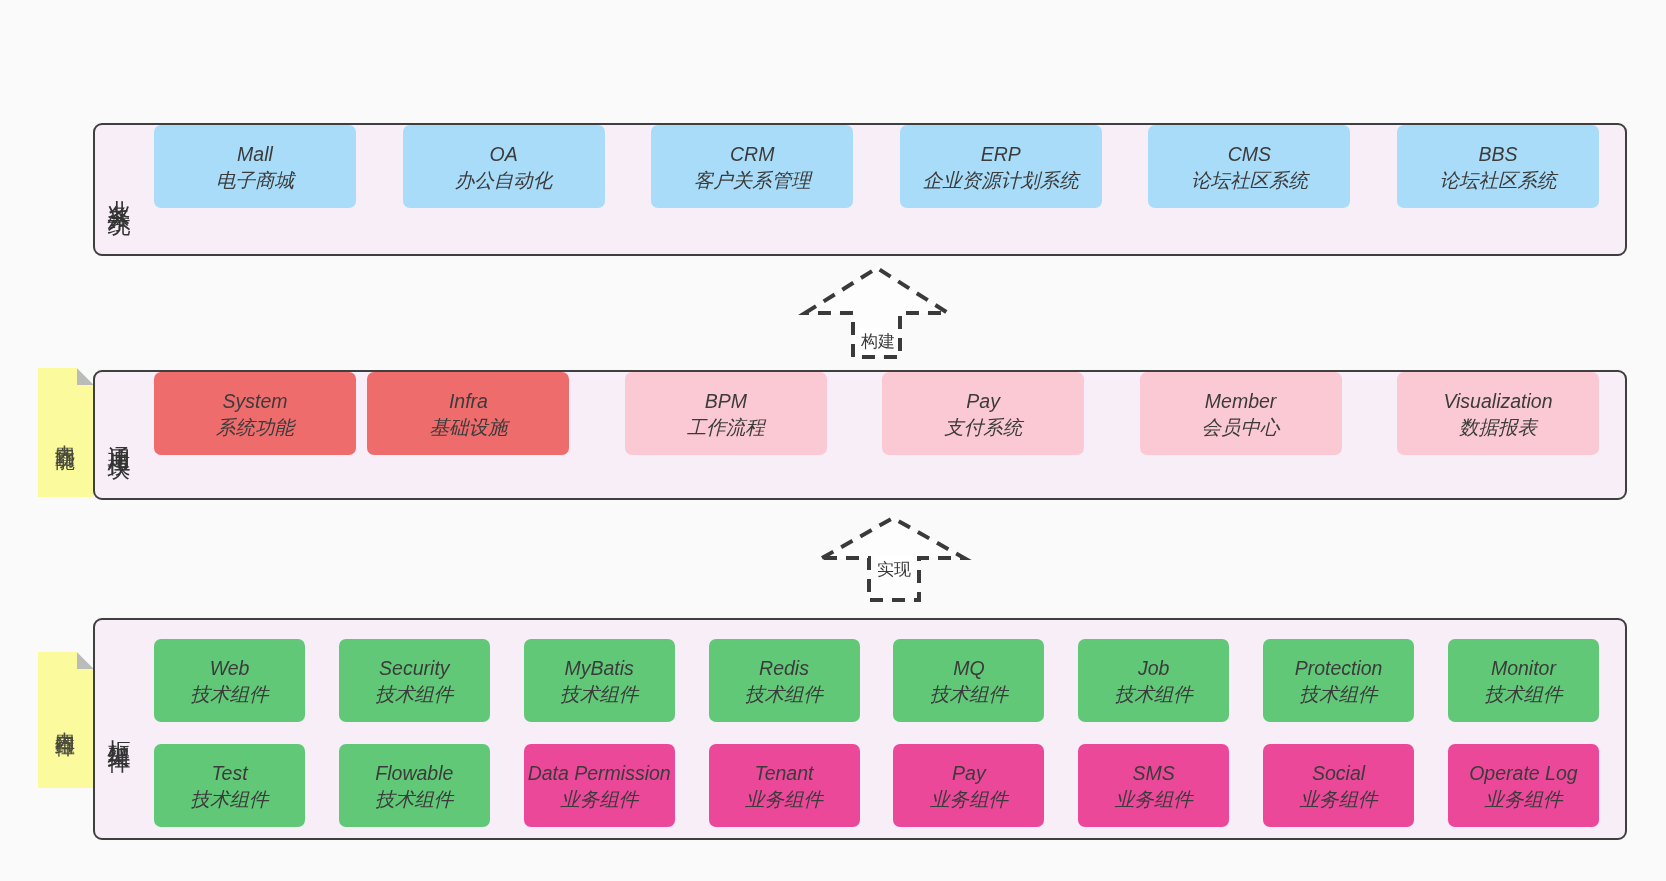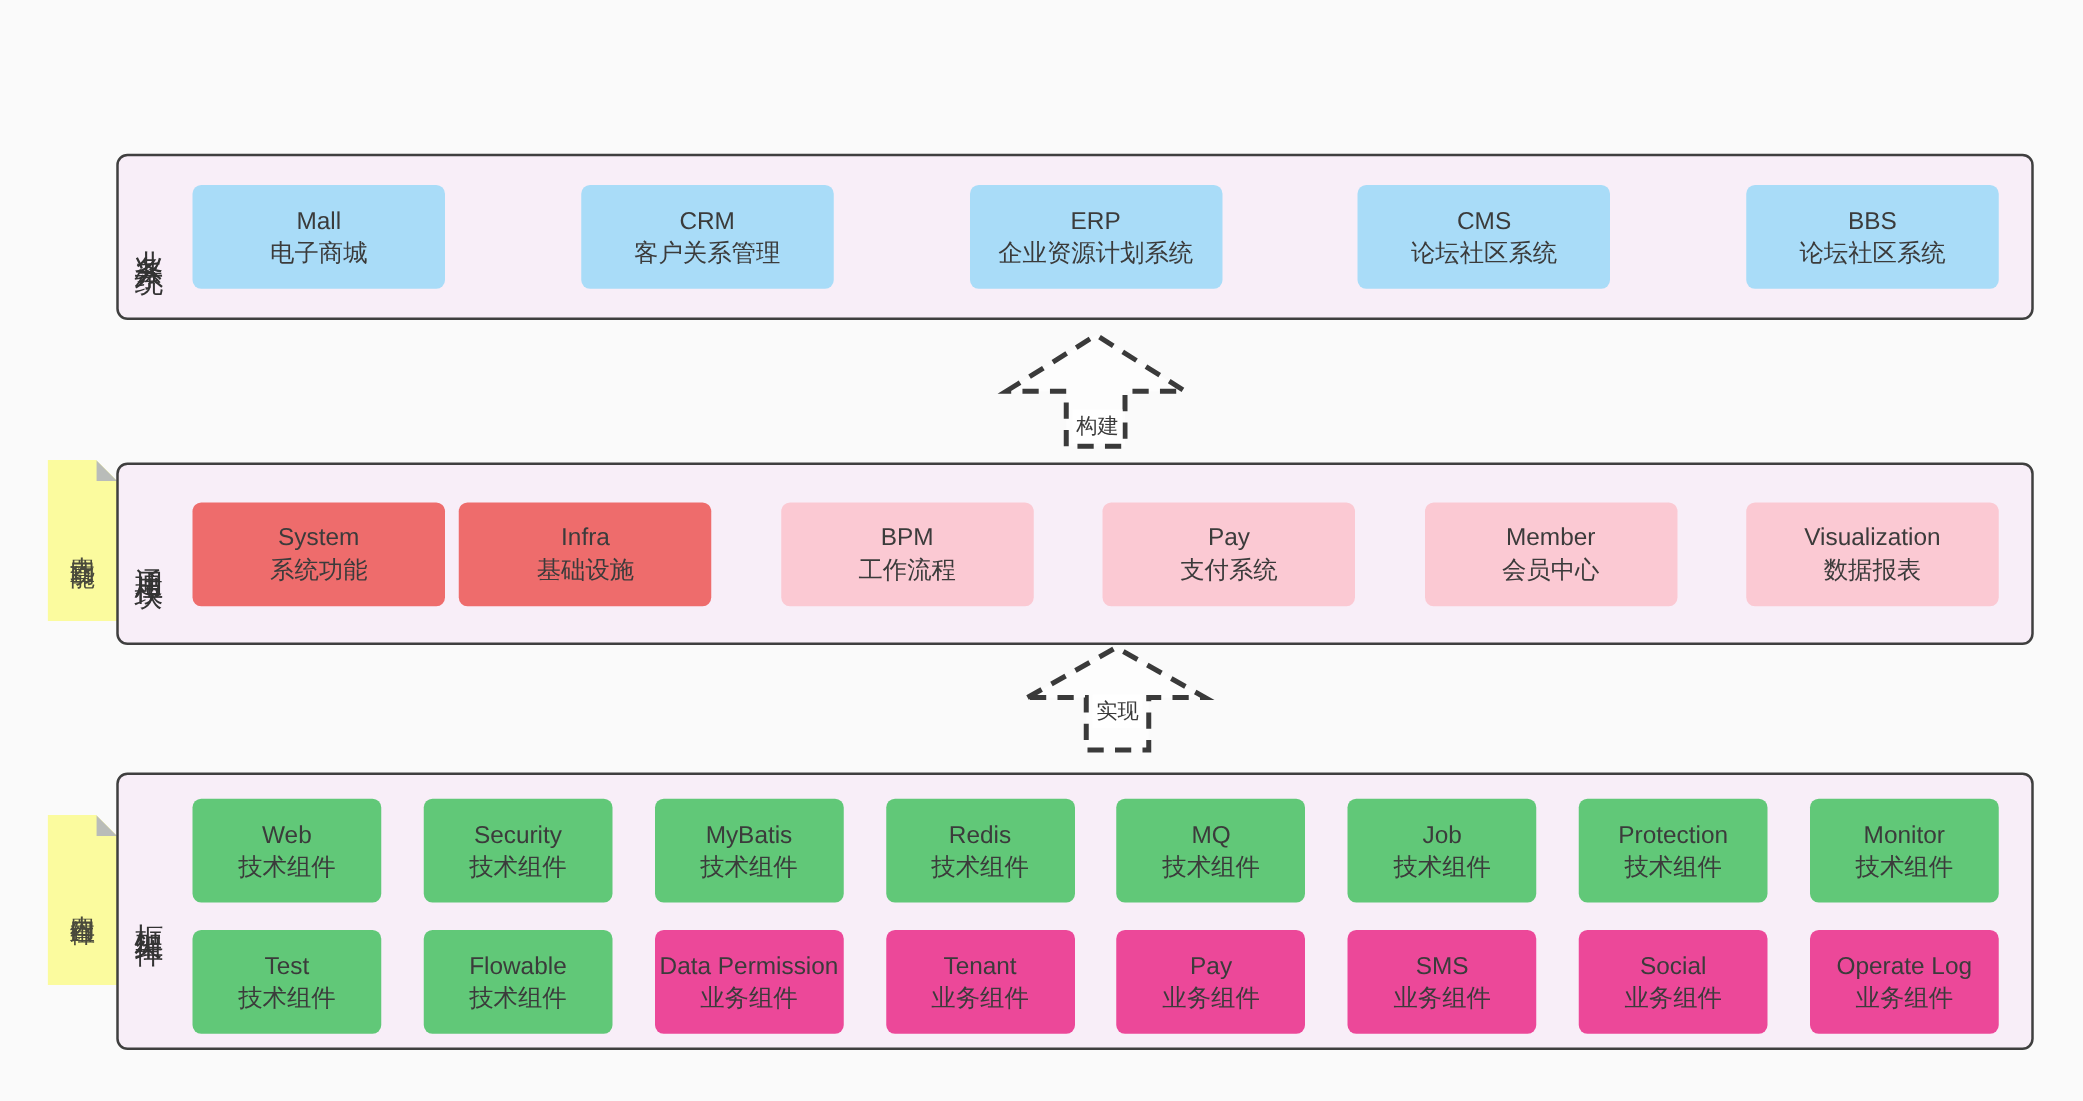--- a/index.html
+++ b/index.html
@@ -7,34 +7,34 @@
     width:1666px;height:881px;position:relative;overflow:hidden;
     background:#fafafa;
     font-family:"Liberation Sans","DejaVu Sans",sans-serif;
   }
   .layer{
     position:absolute;left:93px;width:1534px;
     background:#f8eef8;border:2px solid #3f3f3f;border-radius:9px;
     box-sizing:border-box;z-index:1;
   }
   #layer-business{top:123px;height:133px;}
-  #layer-modules{top:370px;height:146px;}
+  #layer-modules{top:370px;height:130px;}
   #layer-components{top:618px;height:222px;}
 
   .layer-title{
     position:absolute;left:0;top:0;bottom:0;width:50px;
     display:flex;align-items:center;justify-content:center;
   }
   .vtext{
     writing-mode:vertical-rl;text-orientation:upright;
     font-size:23px;letter-spacing:4px;color:#333;
   }
   .boxes{
     position:absolute;left:59px;right:26px;
-    display:flex;justify-content:space-between;align-items:center;
+    display:flex;justify-content:space-between;align-items:flex-start;font-style:italic;
   }
   .boxes.full{top:0;bottom:0;}
   .boxes.row1{top:19px;height:83px;}
   .boxes.row2{top:124px;height:83px;}
 
   .box{
     border-radius:7px;display:flex;flex-direction:column;
     justify-content:center;align-items:center;text-align:center;
     color:#3b3b3b;
   }
@@ -84,20 +84,24 @@
   <div class="layer" id="layer-business">
     <div class="layer-title">
       <div class="vtext">业务系统</div>
     </div>
     <div class="boxes full">
       <div class="box wide blue">
         <span class="en">Mall</span>
         <span class="zh">电子商城</span>
       </div>
       <div class="box wide blue">
+        <span class="en">OA</span>
+        <span class="zh">办公自动化</span>
+      </div>
+      <div class="box wide blue">
         <span class="en">CRM</span>
         <span class="zh">客户关系管理</span>
       </div>
       <div class="box wide blue">
         <span class="en">ERP</span>
         <span class="zh">企业资源计划系统</span>
       </div>
       <div class="box wide blue">
         <span class="en">CMS</span>
         <span class="zh">论坛社区系统</span>

